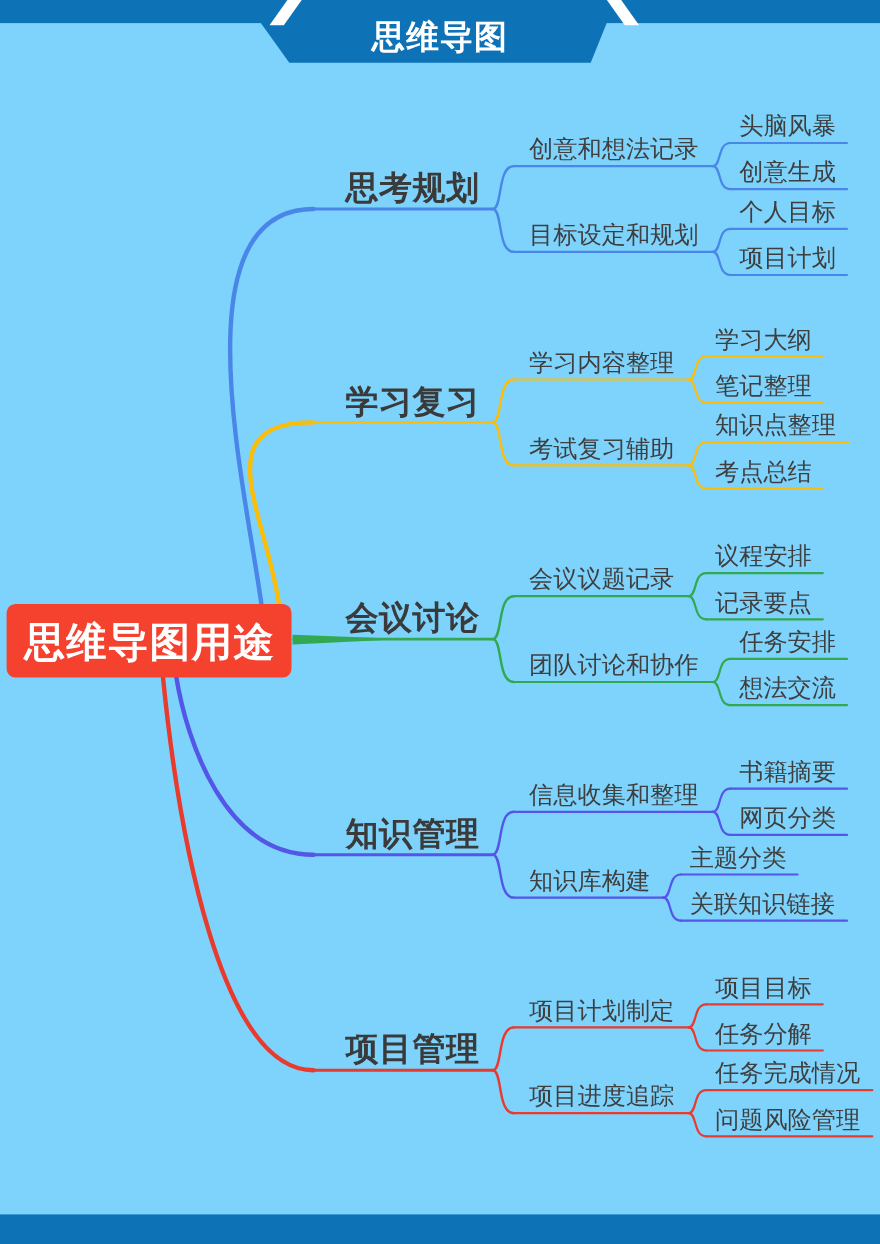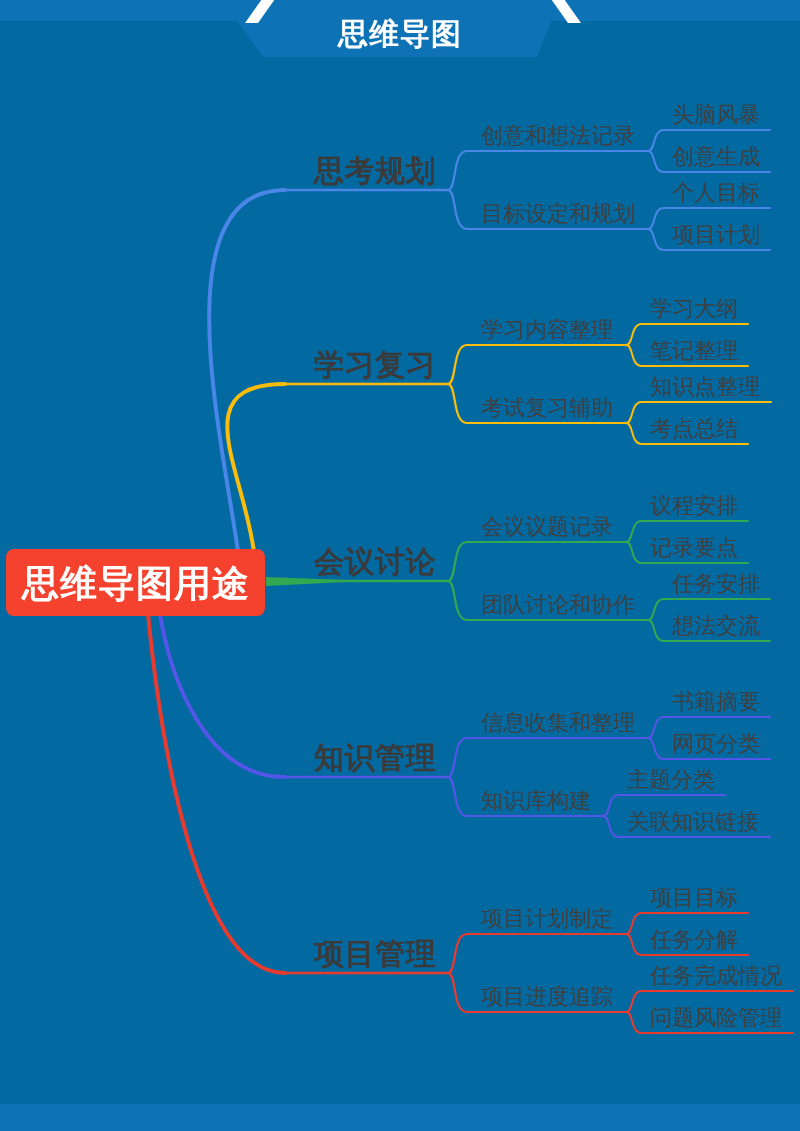--- a/index.html
+++ b/index.html
@@ -1,16 +1,16 @@
 <!DOCTYPE html>
 <html><head>
 <meta charset="utf-8">
 <style>
   html,body{margin:0;padding:0;background:#e8e8e8;}
-  .page{position:relative;width:800px;height:1131px;background:#0369a1;overflow:hidden;
+  .page{position:relative;width:800px;height:1131px;background:#7dd3fc;overflow:hidden;
         font-family:"Liberation Sans",sans-serif;}
   svg{position:absolute;left:0;top:0;display:block;}
   
   .curve{fill:none;stroke-width:4;stroke-linecap:round;}
   .mainline{fill:none;stroke-width:2.6;stroke-linecap:round;}
   .fork{fill:none;stroke-width:2.2;stroke-linecap:round;}
   .subline{fill:none;stroke-width:2;stroke-linecap:round;}
   .bracket{fill:none;stroke-width:2;stroke-linecap:round;}
   .leafline{fill:none;stroke-width:2;stroke-linecap:round;}
   .taper{stroke:none;}

